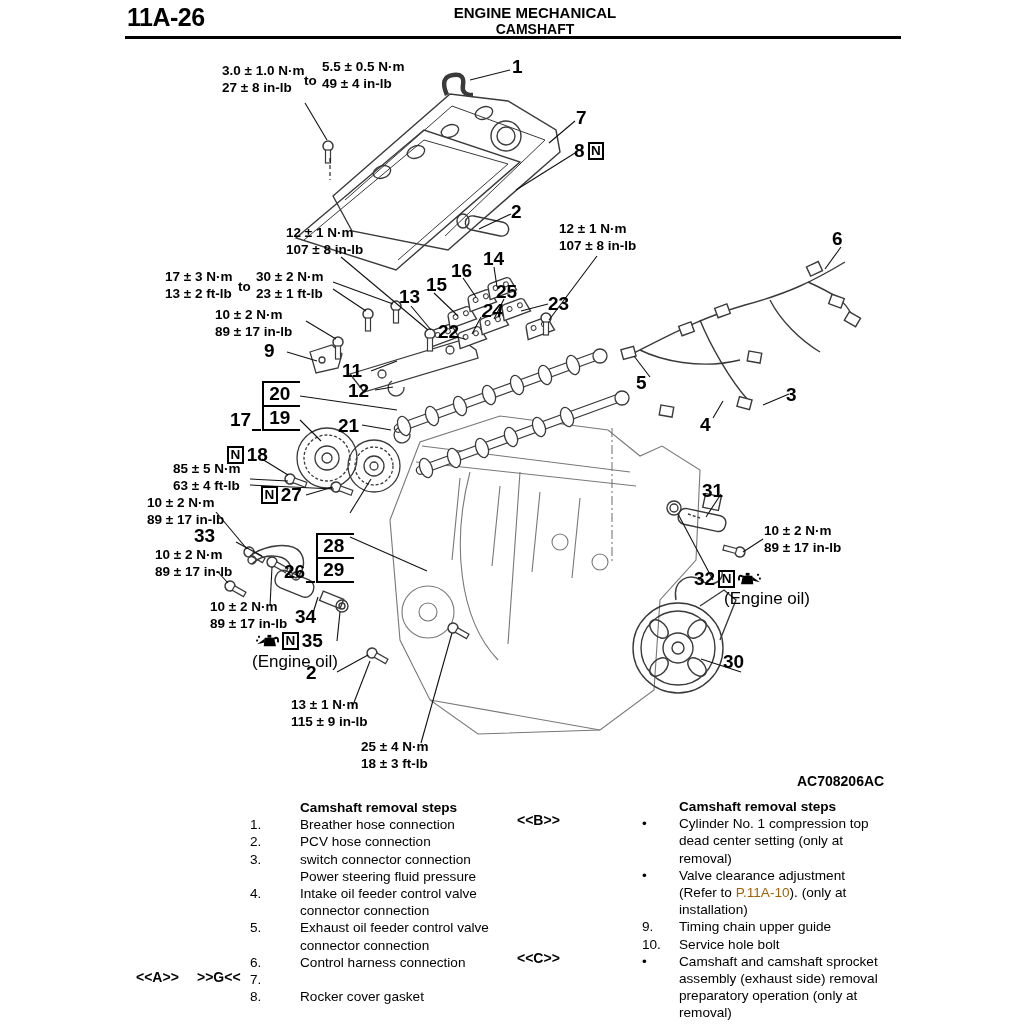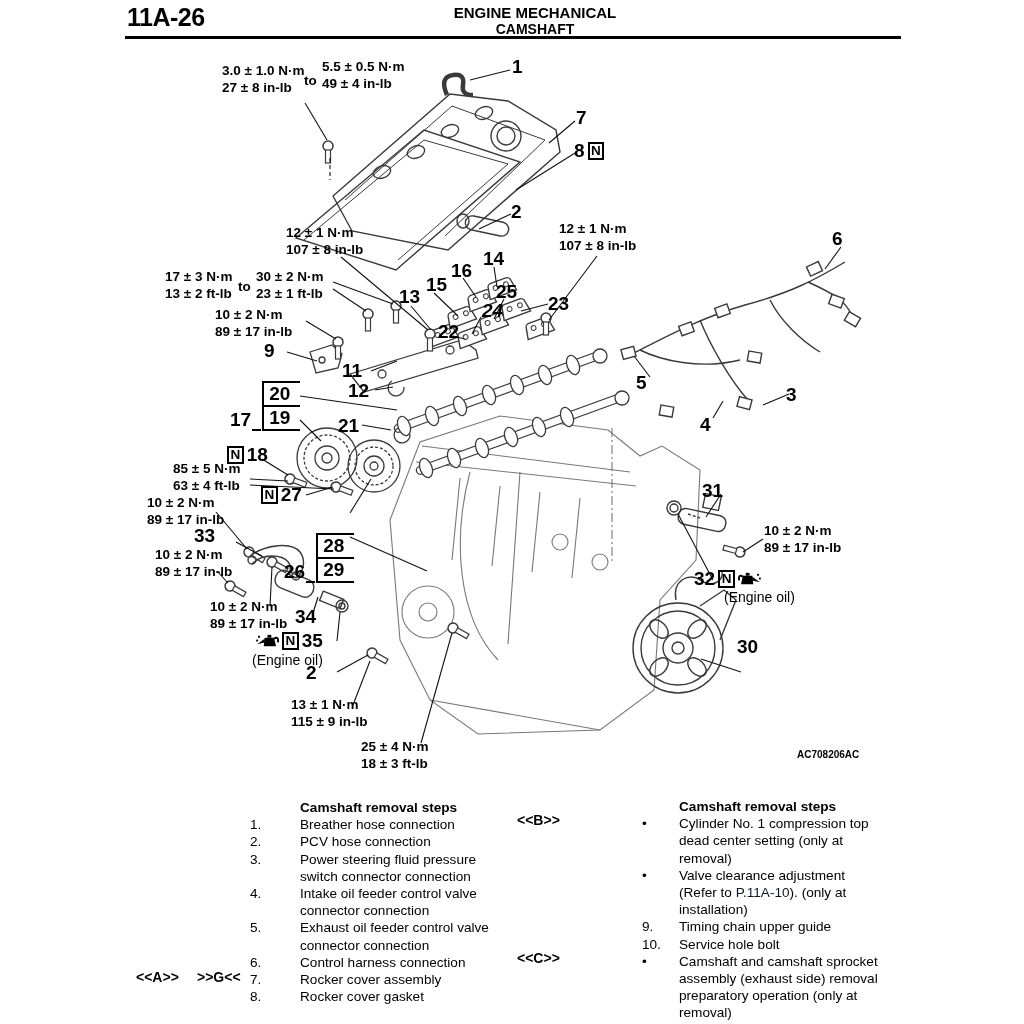--- a/index.html
+++ b/index.html
@@ -21,44 +21,44 @@
 
   
   .art{position:absolute;left:0;top:0;}
   #diagram-labels{position:absolute;inset:0;}
   .torque{position:absolute;font-weight:700;font-size:13.5px;line-height:16.5px;white-space:nowrap;}
   .callout{position:absolute;display:flex;align-items:center;gap:3px;
            font-weight:700;font-size:19px;line-height:20px;white-space:nowrap;}
   .nsym{display:inline-block;border:2.4px solid #000;font-size:13.5px;line-height:14px;
         padding:0 1.5px;font-weight:700;}
   .icn svg{display:block;}
-  .eoil{position:absolute;font-size:14px;white-space:nowrap;}
+  .eoil{position:absolute;font-size:17px;white-space:nowrap;}
   .smarker{position:absolute;font-weight:700;font-size:14px;white-space:nowrap;}
-  .figcode{position:absolute;left:797px;top:749px;font-weight:700;font-size:10px;}
+  .figcode{position:absolute;left:797px;top:773px;font-weight:700;font-size:14px;}
 
   
   .bgroup{position:absolute;display:flex;align-items:flex-end;font-weight:700;}
   .glabel{font-size:19px;margin-right:1px;}
   .gdash{width:9px;height:2.4px;background:#000;margin-right:1px;}
   .bbox{display:flex;flex-direction:column;border-left:2.4px solid #000;border-bottom:2.4px solid #000;}
   .cell{border-top:2.4px solid #000;padding:0 10px 1px 5px;font-size:19px;font-weight:700;line-height:21px;}
 
   
   .steps{position:absolute;font-size:13.6px;line-height:17.2px;}
   .steps-left{left:250px;top:799px;width:310px;}
   .steps-right{left:642px;top:798px;width:270px;}
   .stitle{font-weight:700;}
   .steps-left .stitle{margin-left:50px;}
   .steps-right .stitle{margin-left:37px;}
   .srow{display:flex;align-items:flex-start;}
   .mk{flex:none;}
   .steps-left .mk{width:50px;}
   .steps-right .mk{width:37px;}
   .txt{flex:1;}
-  .link{color:#0f172a;cursor:pointer;}
+  .link{color:#a16207;cursor:pointer;}
 </style>
 </head>
 <body>
 
 <div class="page">
 
   <div class="hdr-code">11A-26</div>
   <div class="hdr-center">
     <div class="hdr-title">ENGINE MECHANICAL</div>
     <div class="hdr-sub">CAMSHAFT</div>
@@ -439,21 +439,21 @@
           <svg width="23" height="17" viewBox="0 0 24 18" style="transform:scaleX(-1)">
             <path d="M9,5 h10 l2,9 h-13 z" fill="#000"></path>
             <path d="M9,6 L1,12 L9,10 Z" fill="#000"></path>
             <path d="M19,6 q5,-3 4,4" fill="none" stroke="#000" stroke-width="2"></path>
             <rect x="2" y="3" width="2" height="2" fill="#000"></rect>
             <rect x="0" y="7" width="2" height="2" fill="#000"></rect>
             <rect x="12" y="2" width="4" height="3" fill="#000"></rect>
           </svg>
         </span>
       </div>
-      <div class="callout" style="left: 723px; top: 637px; margin-left: 14px;">
+      <div class="callout" style="left: 723px; top: 652px;">
         <span>30</span>
       </div>
       <div class="bgroup" style="left: 230px; top: 381px;">
         <span class="glabel">17</span>
         <span class="gdash"></span>
         <span class="bbox">
           <span class="cell">20</span>
           <span class="cell">19</span>
         </span>
       </div>
@@ -485,22 +485,22 @@
       </div>
       <div class="srow">
         <span class="mk">2.</span>
         <span class="txt">
           <div>PCV hose connection</div>
         </span>
       </div>
       <div class="srow">
         <span class="mk">3.</span>
         <span class="txt">
+          <div>switch connector connection</div>
           <div>Power steering fluid pressure</div>
-          <div>switch connector connection</div>
         </span>
       </div>
       <div class="srow">
         <span class="mk">4.</span>
         <span class="txt">
           <div>Intake oil feeder control valve</div>
           <div>connector connection</div>
         </span>
       </div>
       <div class="srow">
@@ -511,23 +511,20 @@
         </span>
       </div>
       <div class="srow">
         <span class="mk">6.</span>
         <span class="txt">
           <div>Control harness connection</div>
         </span>
       </div>
       <div class="srow">
         <span class="mk">7.</span>
-        <span class="txt">
-          <div>Rocker cover assembly</div>
-        </span>
       </div>
       <div class="srow">
         <span class="mk">8.</span>
         <span class="txt">
           <div>Rocker cover gasket</div>
         </span>
       </div>
     </div>
   <div class="steps steps-right">
       <div class="stitle">Camshaft removal steps</div>

